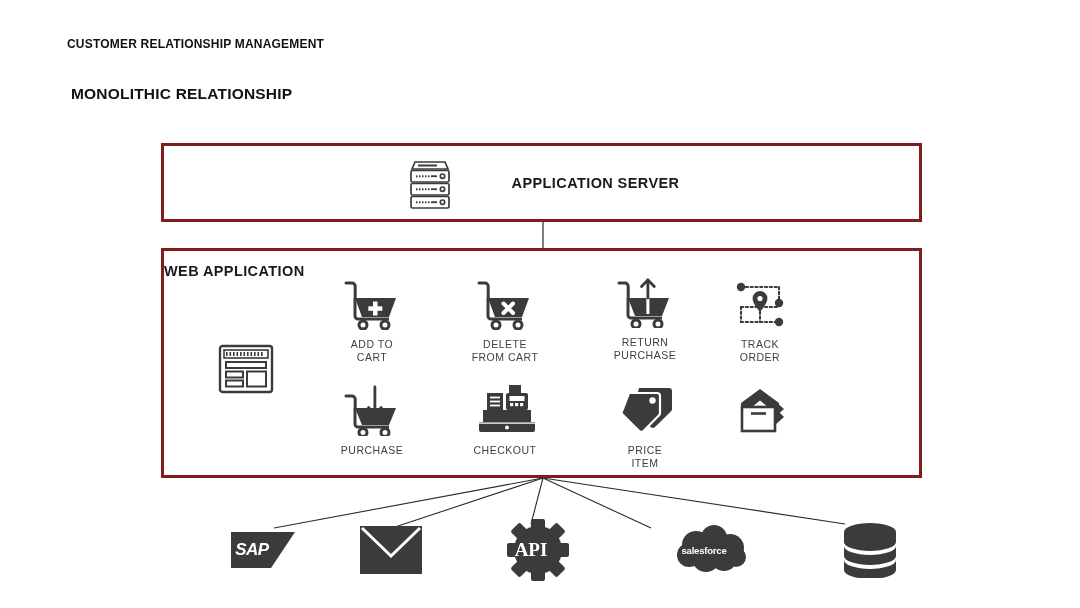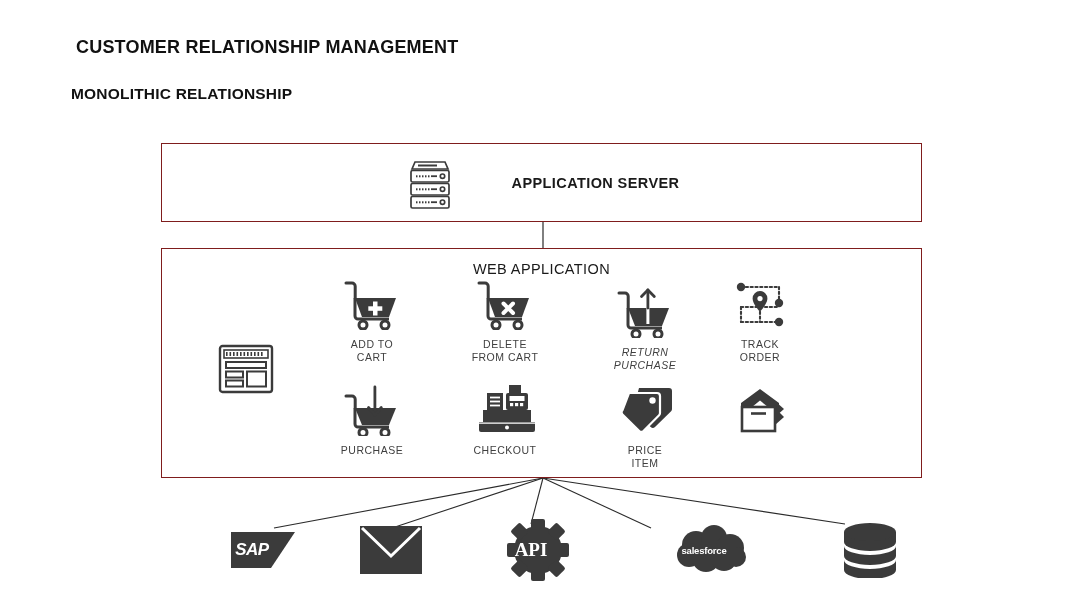--- a/index.html
+++ b/index.html
@@ -14,45 +14,45 @@
   .stage{position:absolute;inset:0;}
 
   
   .title{
     position:absolute;
     font-weight:bold;
     color:#111111;
     letter-spacing:.2px;
     white-space:nowrap;
   }
-  #title-1{left:76px;top:37px;font-size:18px;}
+  #title-1{left:67px;top:37px;font-size:12px;}
   #title-2{left:71px;top:85px;font-size:15.5px;}
 
   
   .box{
     position:absolute;
-    border:1px solid #7f1d1d;
+    border:3px solid #7f1d1d;
     background:#ffffff;
     box-sizing:border-box;
   }
   #app-server-box{left:161px;top:143px;width:761px;height:79px;}
   #web-app-box{left:161px;top:248px;width:761px;height:230px;}
 
   #app-server-inner{
     position:absolute;inset:0;
     display:flex;align-items:center;justify-content:center;
     gap:56px;
   }
   #app-server-label{
     font-size:14.5px;font-weight:bold;color:#1a1a1a;letter-spacing:.4px;
     white-space:nowrap;
   }
   #web-app-label{
-    position:absolute;left:0;right:0;top:12px;text-align:center;
-    font-size:14.5px;font-weight:normal;color:#1a1a1a;letter-spacing:.4px;
+    position:absolute;left:0;right:0;top:12px;
+    font-size:14.5px;font-weight:bold;color:#1a1a1a;letter-spacing:.4px;
   }
 
   
   #connectors{position:absolute;left:0;top:0;width:1080px;height:608px;pointer-events:none;}
 
   
   .feature{
     position:absolute;
     width:120px;
     text-align:center;
@@ -203,21 +203,21 @@
         <g stroke="#ffffff" stroke-width="4" stroke-linecap="round">
           <line x1="27.5" y1="25.5" x2="37" y2="35"></line>
           <line x1="37" y1="25.5" x2="27.5" y2="35"></line>
         </g>
       </svg>
     </div>
     <div class="cap">DELETE
 FROM CART</div>
   </div>
 
-  <div class="feature" style="left:645px;top:286px;font-style:italic;">
+  <div class="feature" style="left:645px;top:276px;">
     <div class="glyph">
       <svg width="58" height="52" viewBox="0 0 58 52">
         <path d="M3 7 h6 a3.2 3.2 0 0 1 3.2 3.2 V22" fill="none" stroke="#3b3b3b" stroke-width="3" stroke-linecap="round"></path>
         <path d="M12 22 H53 L46 40 H19 Z" fill="#3b3b3b"></path>
         <path d="M12 22 V39 a3 3 0 0 0 3 3 H46" fill="none" stroke="#3b3b3b" stroke-width="3"></path>
         <circle cx="20" cy="48" r="4" fill="none" stroke="#3b3b3b" stroke-width="3"></circle>
         <circle cx="42" cy="48" r="4" fill="none" stroke="#3b3b3b" stroke-width="3"></circle>
         <rect x="30.4" y="22" width="3" height="16" fill="#ffffff"></rect>
         <g fill="none" stroke="#3b3b3b" stroke-width="2.8" stroke-linecap="round" stroke-linejoin="round">
           <line x1="31.9" y1="22" x2="31.9" y2="4"></line>

